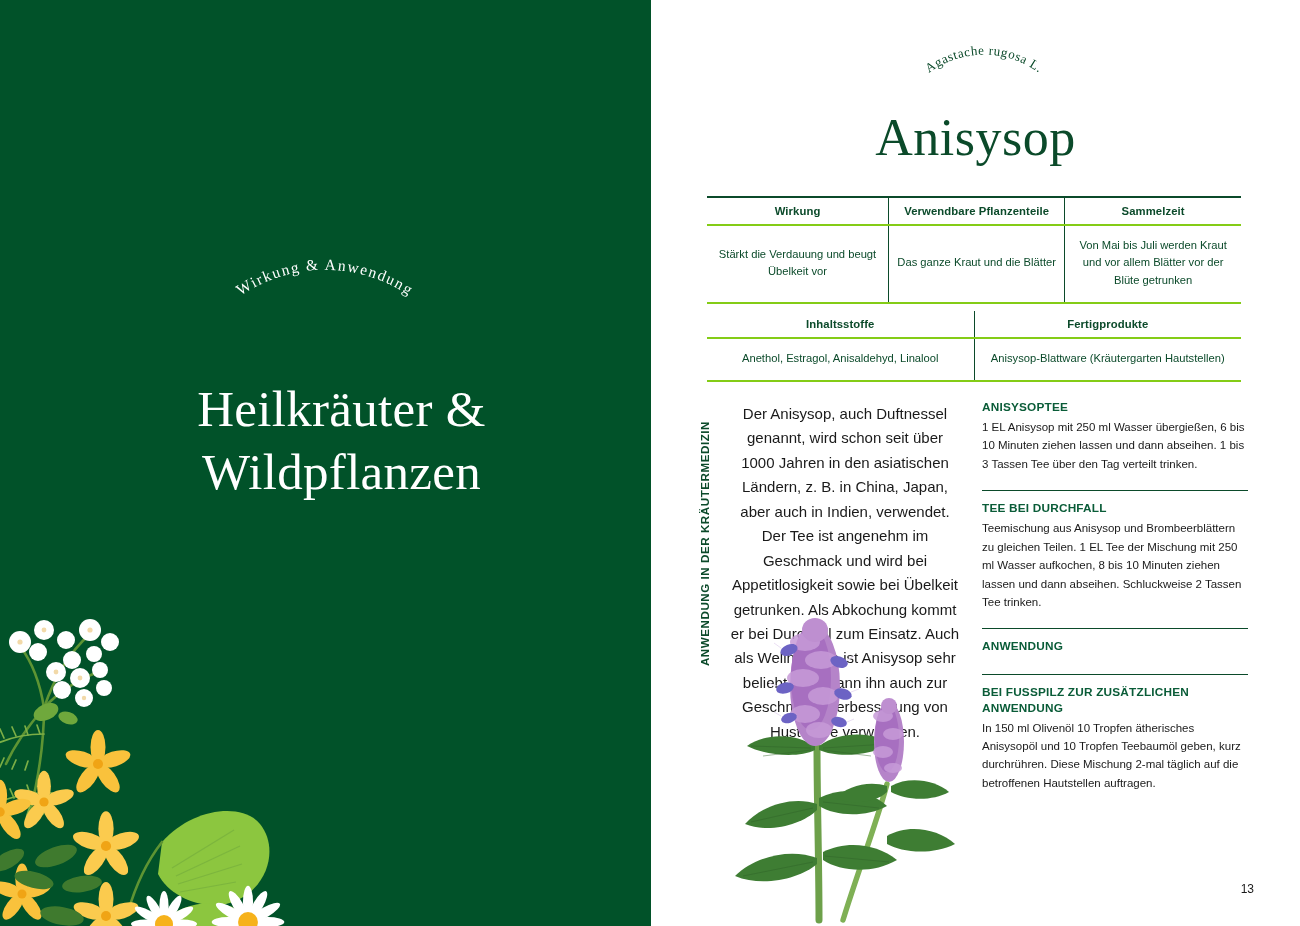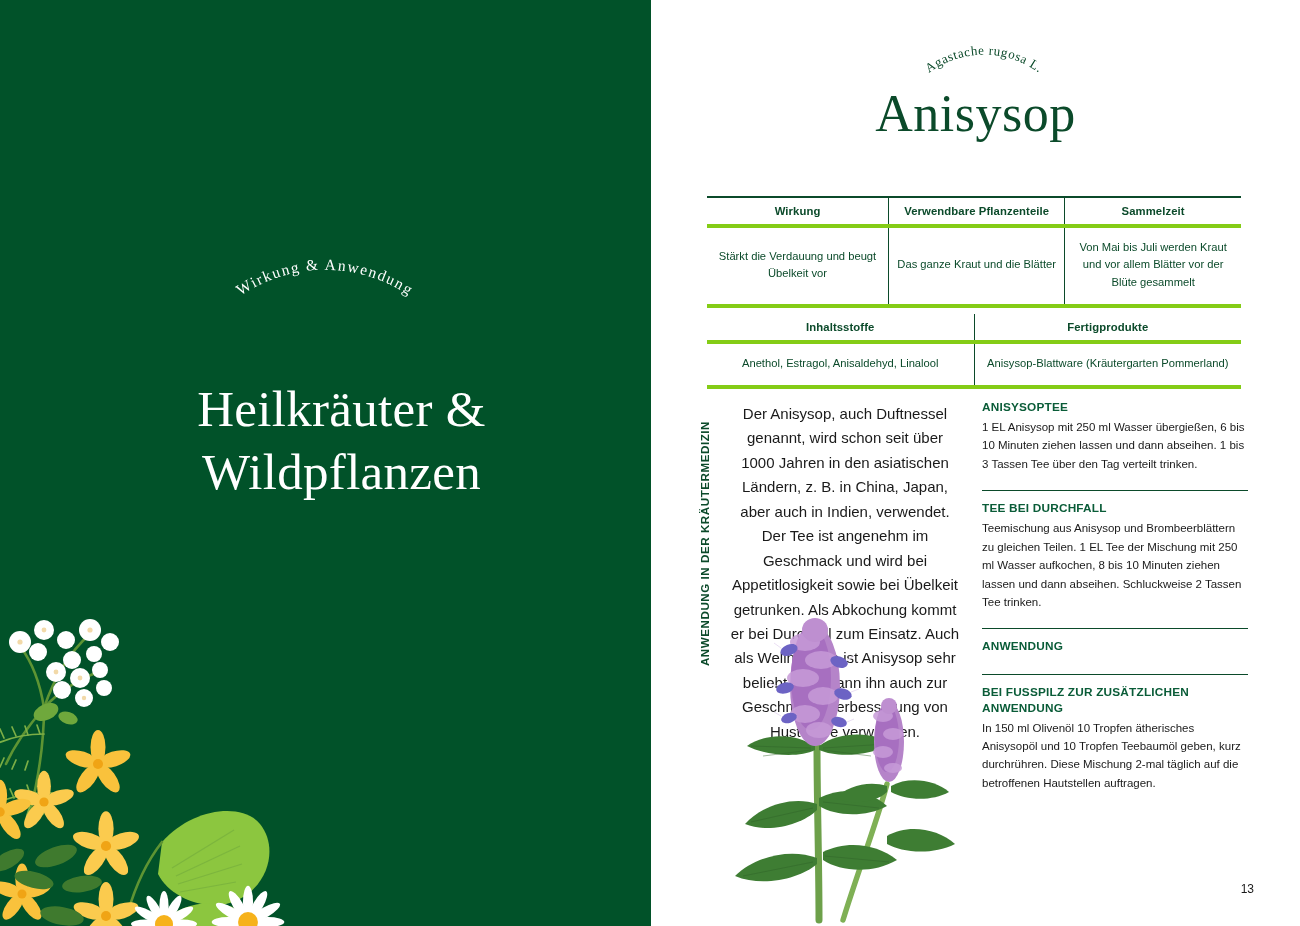--- a/index.html
+++ b/index.html
@@ -43,21 +43,21 @@
   }
   #latin-arc {
     position: absolute; left: 243px; top: 44px; width: 180px; height: 72px;
   }
   #latin-arc svg { width: 100%; height: 100%; overflow: visible; }
   #latin-arc text {
     font-family: "Liberation Serif", serif;
     font-size: 13px; fill: #0b4a2a; letter-spacing: 0.6px;
   }
   #plant-title {
-    position: absolute; left: 0; top: 84px; width: 649px; text-align: center;
+    position: absolute; left: 0; top: 108px; width: 649px; text-align: center;
     font-family: "Liberation Serif", serif;
     font-size: 52px; color: #0b4a2a; font-weight: 400; letter-spacing: 0.5px;
   }
 
   
   #info-table {
     position: absolute; left: 56px; top: 196px; width: 534px;
   }
   .tbl { width: 100%; border-collapse: collapse; }
   .tbl td {
@@ -68,21 +68,21 @@
   }
   .hdr-row td {
     font-size: 11.3px; font-weight: bold; letter-spacing: 0.1px;
     padding-top: 7px; padding-bottom: 7px;
   }
   .body-row td {
     font-size: 11.2px; font-weight: 400; line-height: 1.54;
     padding-top: 11px; padding-bottom: 13px;
   }
   .rule-top { border-top: 2px solid #0b4a2a; }
-  .rule-bot { border-bottom: 4px solid #84cc16; }
+  .rule-bot { border-bottom: 2px solid #84cc16; }
   .vdiv-l { border-left: 1.6px solid #0b4a2a; }
   .gap-row td { height: 9px; padding: 0; border: none; }
 
   
   #vertical-label {
     position: absolute; left: 44px; top: 404px;
     width: 18px; height: 262px;
     display: flex; align-items: flex-end; justify-content: center;
   }
   #vertical-label span {
@@ -326,37 +326,37 @@
       <table class="tbl">
         <tbody>
           <tr class="hdr-row">
             <td class="rule-top rule-bot" style="width:34%">Wirkung</td>
             <td class="rule-top rule-bot vdiv-l" style="width:33%">Verwendbare Pflanzenteile</td>
             <td class="rule-top rule-bot vdiv-l" style="width:33%">Sammelzeit</td>
           </tr>
           <tr class="body-row">
             <td class="rule-bot">Stärkt die Verdauung und beugt Übelkeit vor</td>
             <td class="rule-bot vdiv-l">Das ganze Kraut und die Blätter</td>
-            <td class="rule-bot vdiv-l">Von Mai bis Juli werden Kraut und vor allem Blätter vor der Blüte gesammelt</td>
+            <td class="rule-bot vdiv-l">Von Mai bis Juli werden Kraut und vor allem Blätter vor der Blüte getrunken</td>
           </tr>
           <tr class="gap-row">
               <td colspan="3"></td>
             </tr>
         </tbody>
       </table>
 
       <table class="tbl" style="margin-top:-1px">
         <tbody>
           <tr class="hdr-row">
             <td class="rule-bot" style="width:50%">Inhaltsstoffe</td>
             <td class="rule-bot vdiv-l" style="width:50%">Fertigprodukte</td>
           </tr>
           <tr class="body-row">
             <td class="rule-bot">Anethol, Estragol, Anisaldehyd, Linalool</td>
-            <td class="rule-bot vdiv-l">Anisysop-Blattware (Kräutergarten Pommerland)</td>
+            <td class="rule-bot vdiv-l">Anisysop-Blattware (Kräutergarten Hautstellen)</td>
           </tr>
         </tbody>
       </table>
     </div>
 
     <div id="vertical-label">
       <span>ANWENDUNG IN DER KRÄUTERMEDIZIN</span>
     </div>
 
     <div id="intro-text">Der Anisysop, auch Duftnessel genannt, wird schon seit über 1000 Jahren in den asiatischen Ländern, z. B. in China, Japan, aber auch in Indien, verwendet. Der Tee ist angenehm im Geschmack und wird bei Appetitlosigkeit sowie bei Übelkeit getrunken. Als Abkochung kommt er bei Durchfall zum Einsatz. Auch als Wellnesstee ist Anisysop sehr beliebt, man kann ihn auch zur Geschmacksverbesserung von Hustentee verwenden.</div>

